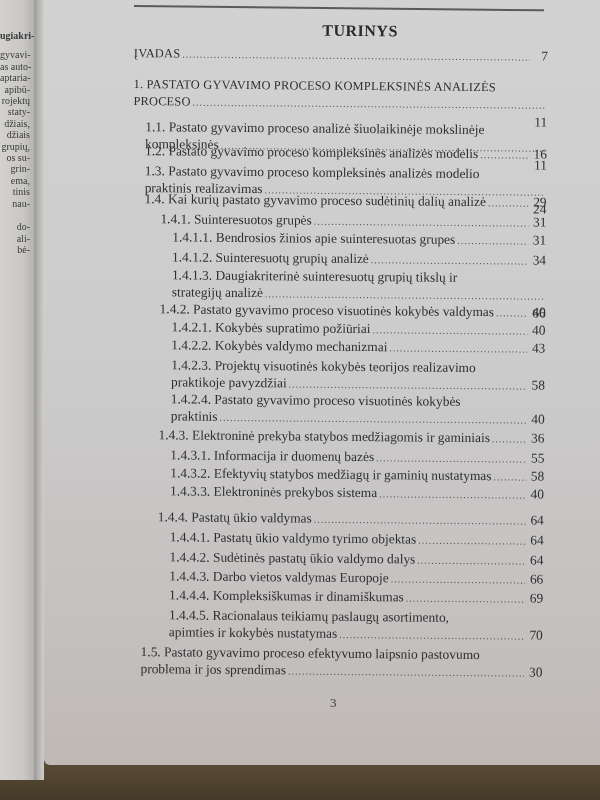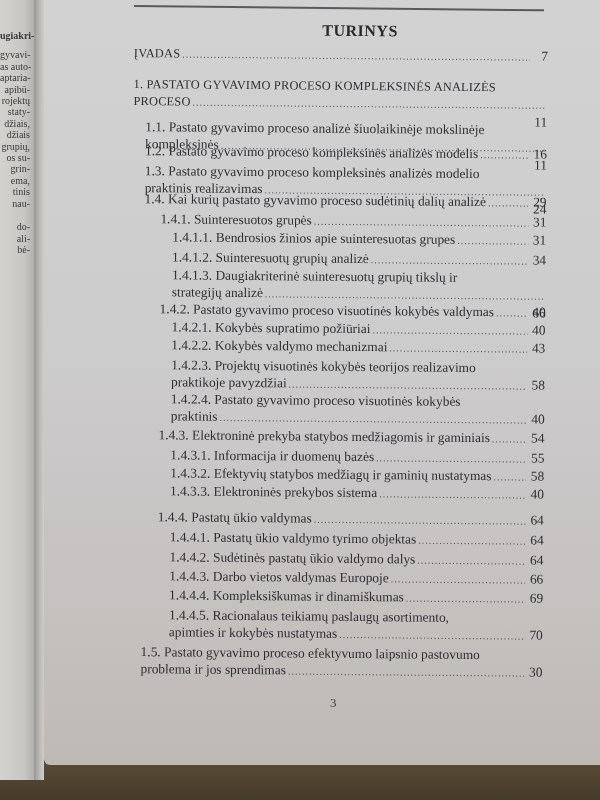--- a/index.html
+++ b/index.html
@@ -227,21 +227,21 @@
         <div class="row">
           <span class="txt">praktinis</span>
           <span class="dots"></span>
           <span class="pg">40</span>
         </div>
       </div>
       <div class="entry" style="left: 162px; width: 386px; top: 426px;">
         <div class="row">
           <span class="txt">1.4.3. Elektroninė prekyba statybos medžiagomis ir gaminiais</span>
           <span class="dots"></span>
-          <span class="pg">54</span>
+          <span class="pg">36</span>
         </div>
       </div>
       <div class="entry" style="left: 174px; width: 374px; top: 446px;">
         <div class="row">
           <span class="txt">1.4.3.1. Informacija ir duomenų bazės</span>
           <span class="dots"></span>
           <span class="pg">55</span>
         </div>
       </div>
       <div class="entry" style="left: 174px; width: 374px; top: 464px;">

